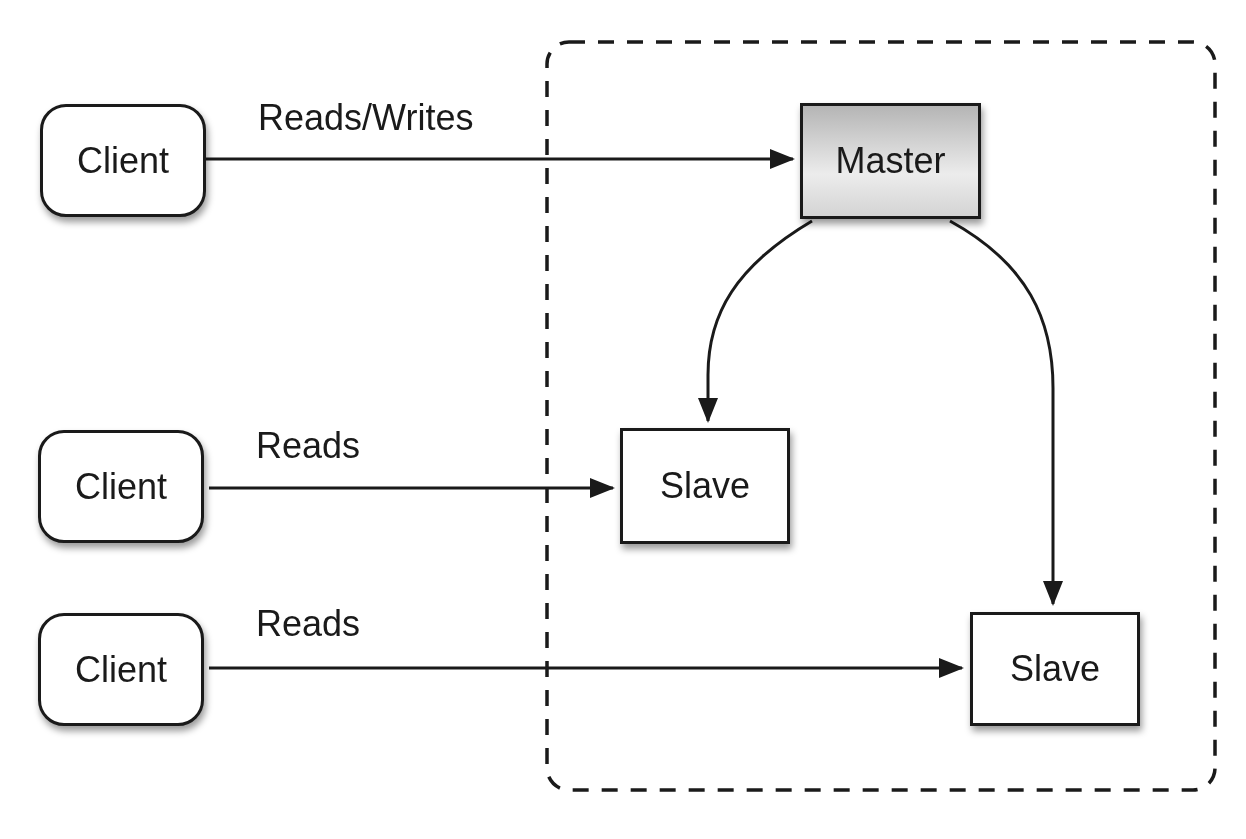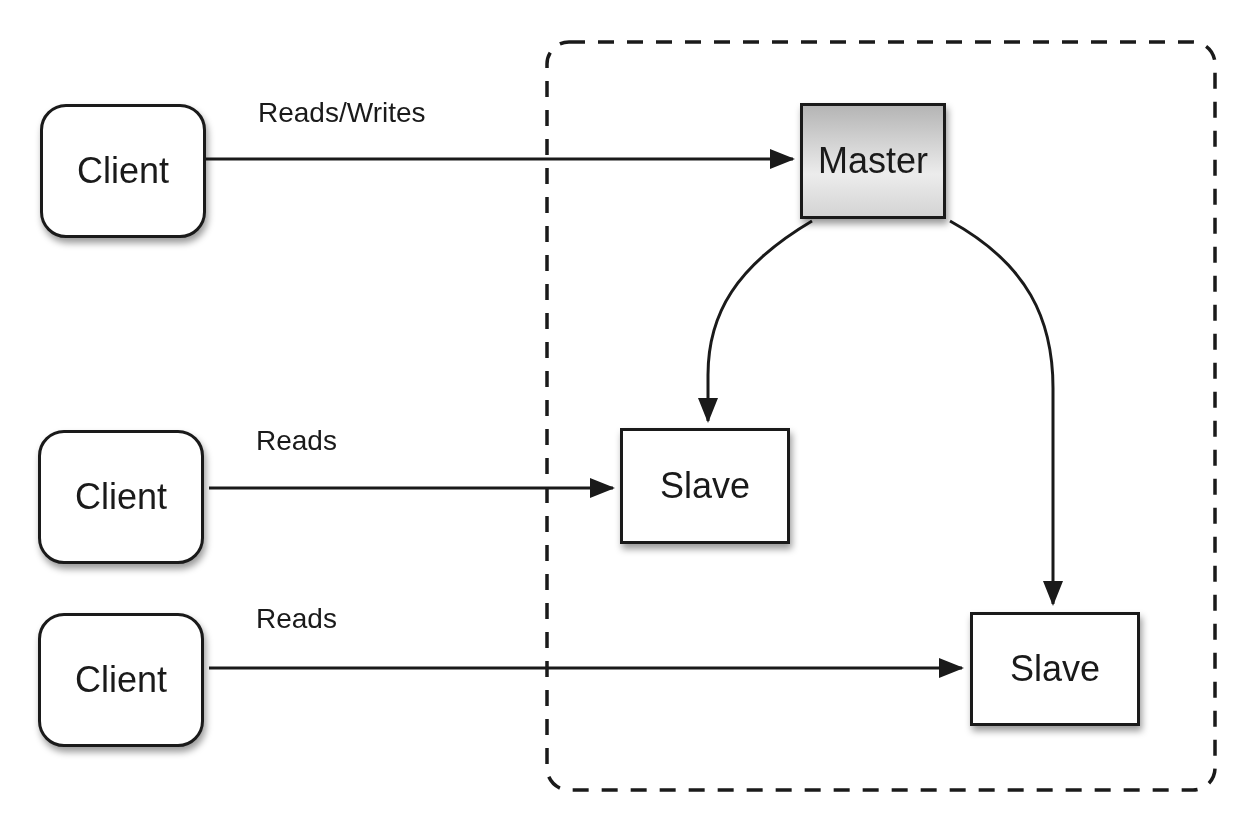--- a/index.html
+++ b/index.html
@@ -46,41 +46,41 @@
     align-items: center;
     justify-content: center;
     border: 3.5px solid var(--stroke);
     background: var(--node-fill);
     font-size: 36px;
     box-shadow: 2px 5px 7px rgba(0,0,0,0.40);
   }
   .node-client {
     left: 38px;
     width: 166px;
-    height: 134px;
+    height: 113px;
     border-radius: 26px;
   }
   .node-client-1 { top: 104px; left: 40px; }
   .node-client-2 { top: 430px; }
   .node-client-3 { top: 613px; }
   .node-master {
     left: 800px; top: 103px;
-    width: 146px; height: 116px;
+    width: 181px; height: 116px;
     background: linear-gradient(
       to bottom,
       var(--master-gradient-top) 0%,
       var(--master-gradient-mid) 62%,
       var(--master-gradient-bottom) 100%
     );
   }
   .node-slave-1 { left: 620px; top: 428px; width: 170px; height: 116px; }
   .node-slave-2 { left: 970px; top: 612px; width: 170px; height: 114px; }
   .edge-label {
     position: absolute;
-    font-size: 28px;
+    font-size: 36px;
     white-space: nowrap;
     background: transparent;
   }
   .label-reads-writes { left: 258px; top: 97px; }
   .label-reads-1 { left: 256px; top: 425px; }
   .label-reads-2 { left: 256px; top: 603px; }
   .label-replication { left: 768px; top: 266px; }
 </style>
 </head>
 <body>

